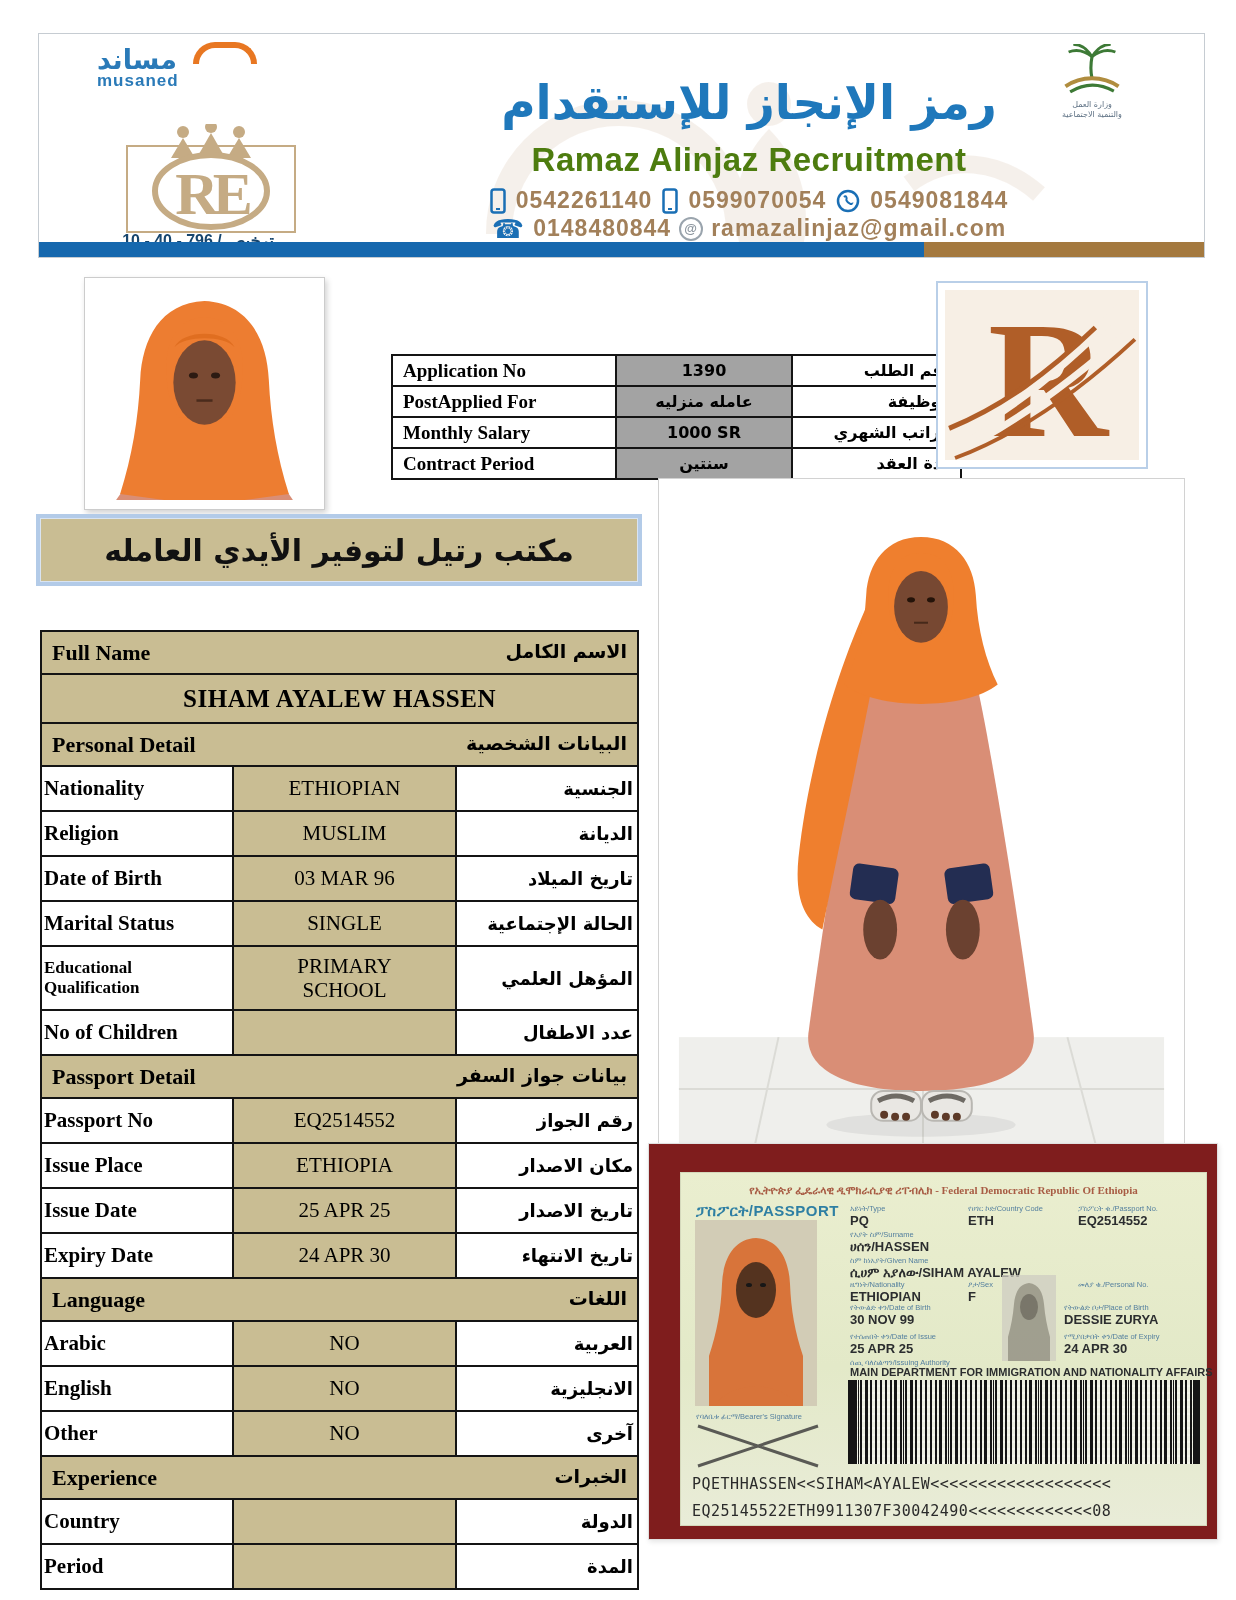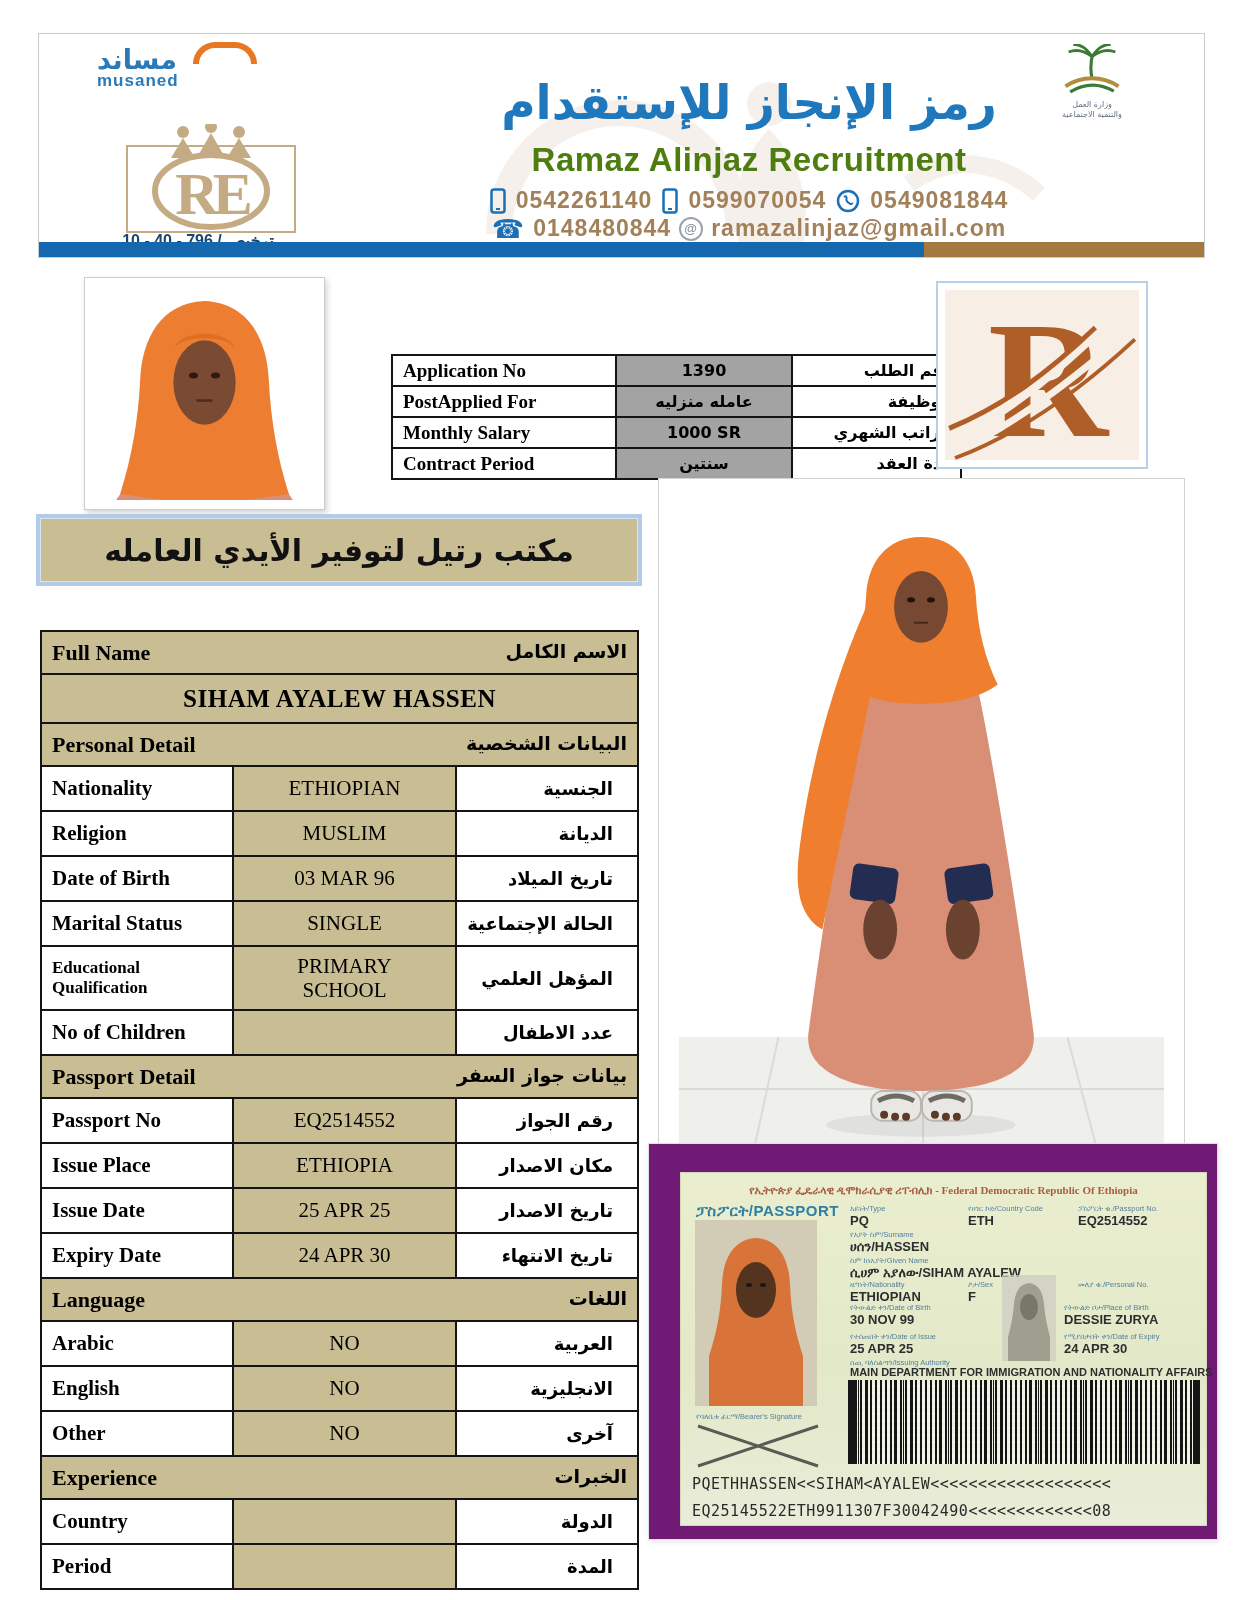--- a/index.html
+++ b/index.html
@@ -76,36 +76,36 @@
   .details-table td{border:2px solid #141414;vertical-align:middle;}
   .details-table tr.section td{height:41px;background:#c9bd93;padding:0 10px;}
   .details-table .sec-en{float:left;font-family:"Liberation Serif","DejaVu Serif",serif;
       font-weight:bold;font-size:22px;}
   .details-table .sec-ar{float:right;font-family:"DejaVu Sans",sans-serif;font-weight:bold;
       font-size:19px;direction:rtl;}
   .details-table tr.name td{height:45px;background:#c9bd93;text-align:center;
       font-family:"Liberation Serif","DejaVu Serif",serif;font-weight:bold;font-size:25px;letter-spacing:.5px;}
   .details-table tr.data td{height:41px;}
   .details-table td.en{font-family:"Liberation Serif","DejaVu Serif",serif;font-weight:bold;
-      font-size:21px;padding-left:10px;}
+      font-size:21px;padding-left:2px;}
   .details-table td.val{background:#c9bd93;text-align:center;
       font-family:"Liberation Serif","DejaVu Serif",serif;font-size:21px;}
   .details-table td.ar{font-family:"DejaVu Sans",sans-serif;font-weight:bold;font-size:18px;
-      text-align:right;padding-right:24px;direction:rtl;}
+      text-align:right;padding-right:4px;direction:rtl;}
   .details-table tr.tall td{height:60px;}
   .details-table tr.tall td.en{font-size:17px;line-height:1.2;}
   .details-table tr.tall td.val{padding:0 44px;line-height:1.15;}
 
   
   .fullbody-card{position:absolute;left:658px;top:478px;width:527px;height:674px;background:#fff;
       border:1px solid #d2d2d2;box-sizing:border-box;}
   .fullbody-card svg{width:100%;height:100%;display:block;}
 
   
-  .passport-card{position:absolute;left:648px;top:1143px;width:570px;height:397px;background:#701a75;
+  .passport-card{position:absolute;left:648px;top:1143px;width:570px;height:397px;background:#7f1d1d;
       border:1px solid #e0e0e0;box-shadow:1px 2px 5px rgba(0,0,0,.10);box-sizing:border-box;}
   .passport{position:absolute;left:31px;top:28px;width:527px;height:354px;
       background:linear-gradient(180deg,#eaeecf 0%,#e3e9c8 55%,#e9ecd8 100%);
       box-shadow:0 0 0 1px #d4d8bb inset;}
   .pp-header{position:absolute;left:0;top:12px;width:100%;text-align:center;font-size:11px;
       font-weight:bold;color:#a85c44;font-family:"Liberation Serif",serif;}
   .pp-word{position:absolute;left:16px;top:30px;font-size:15px;font-weight:bold;color:#2e7fa3;
       letter-spacing:.5px;}
   .pp-label{position:absolute;font-size:7.5px;color:#55809f;white-space:nowrap;}
   .pp-value{position:absolute;font-size:13px;font-weight:bold;color:#2b2d2f;white-space:nowrap;

